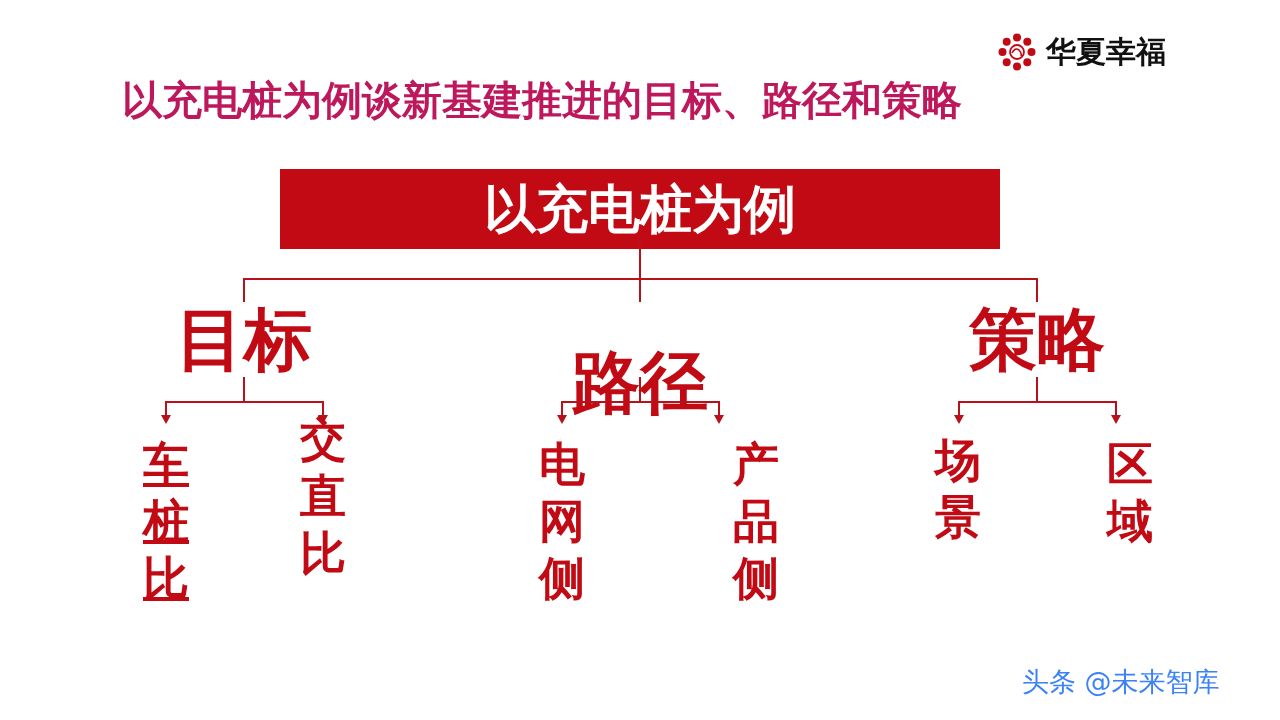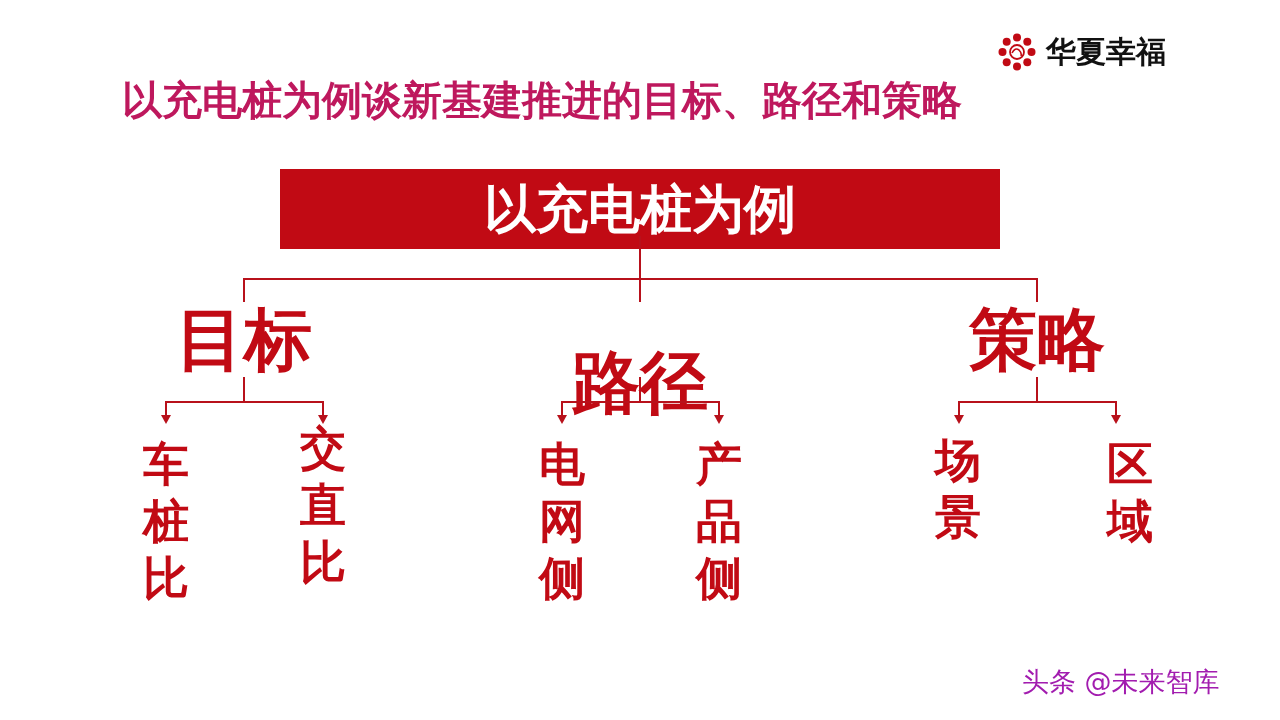--- a/index.html
+++ b/index.html
@@ -32,21 +32,21 @@
   .vtext {
     font-size: 46px; font-weight: bold; color: #c10a14; width: 56px;
     text-align: center; line-height: 57px; word-break: break-all;
   }
   .arrow {
     width: 0; height: 0;
     border-left: 5px solid transparent; border-right: 5px solid transparent;
     border-top: 9px solid #b8111b;
   }
   .footer {
-    left: 1022px; top: 664px; font-size: 27px; color: #a21caf;
+    left: 1022px; top: 664px; font-size: 27px; color: #3b82f6;
     white-space: nowrap; line-height: 36px;
   }
 </style>
 </head>
 <body>
 
 <div class="abs title">以充电桩为例谈新基建推进的目标、路径和策略</div>
 
 <div class="abs logo">
   <svg width="38" height="38" viewBox="0 0 38 38">
@@ -76,32 +76,32 @@
 <div class="abs vline" style="left:639px; top:278px; height:24px;"></div>
 <div class="abs vline" style="left:1036px; top:278px; height:24px;"></div>
 
 <div class="abs heading" style="left:164px; top:312px;">目标</div>
 <div class="abs vline" style="left:243px; top:377px; height:25px;"></div>
 <div class="abs hline" style="left:165px; top:401px; width:159px;"></div>
 <div class="abs vline" style="left:165px; top:401px; height:14px;"></div>
 <div class="abs vline" style="left:322px; top:401px; height:14px;"></div>
 <div class="abs arrow" style="left:161px; top:415px;"></div>
 <div class="abs arrow" style="left:318px; top:415px;"></div>
-<div class="abs vtext" style="left:138px; top:436px;">车桩比</div>
-<div class="abs vtext" style="left:295px; top:420px;">交直比</div>
+<div class="abs vtext" style="left:138px; top:436px;text-decoration:underline;">车桩比</div>
+<div class="abs vtext" style="left:295px; top:411px;">交直比</div>
 
 <div class="abs heading" style="left:560px; top:312px;margin-top:43px;">路径</div>
 <div class="abs vline" style="left:639px; top:377px; height:25px;"></div>
 <div class="abs hline" style="left:561px; top:401px; width:159px;"></div>
 <div class="abs vline" style="left:561px; top:401px; height:14px;"></div>
 <div class="abs vline" style="left:718px; top:401px; height:14px;"></div>
 <div class="abs arrow" style="left:557px; top:415px;"></div>
 <div class="abs arrow" style="left:714px; top:415px;"></div>
 <div class="abs vtext" style="left:534px; top:436px;text-align:center;">电网侧</div>
-<div class="abs vtext" style="left:691px; top:436px;">产品侧</div>
+<div class="abs vtext" style="left:728px; top:436px;">产品侧</div>
 
 <div class="abs heading" style="left:957px; top:312px;">策略</div>
 <div class="abs vline" style="left:1036px; top:377px; height:25px;"></div>
 <div class="abs hline" style="left:958px; top:401px; width:159px;"></div>
 <div class="abs vline" style="left:958px; top:401px; height:14px;"></div>
 <div class="abs vline" style="left:1115px; top:401px; height:14px;"></div>
 <div class="abs arrow" style="left:954px; top:415px;"></div>
 <div class="abs arrow" style="left:1111px; top:415px;"></div>
 <div class="abs vtext" style="left:930px; top:432px;">场景</div>
 <div class="abs vtext" style="left:1087px; top:436px;margin-left:15px;">区域</div>

